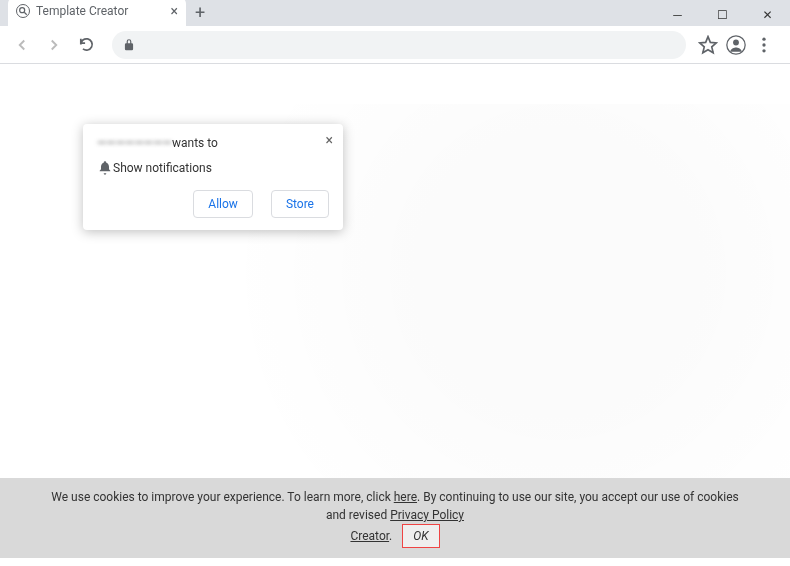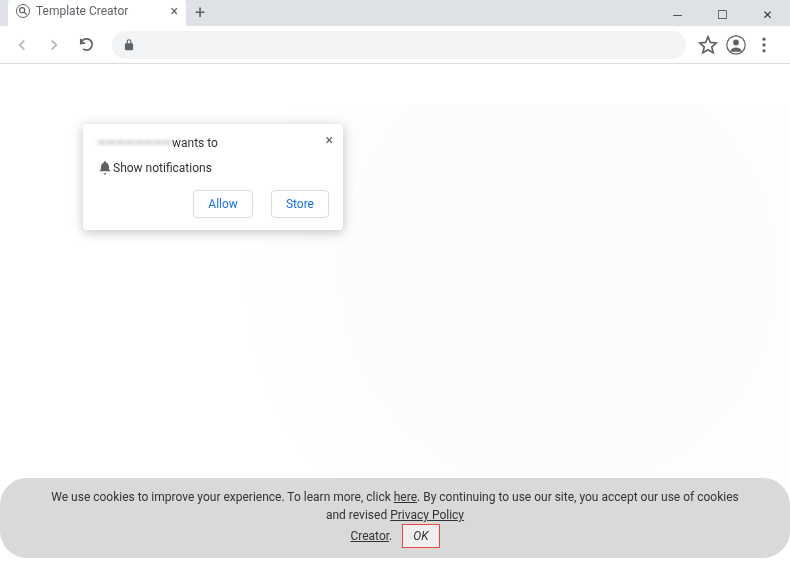--- a/index.html
+++ b/index.html
@@ -46,21 +46,21 @@
     
     .notif-popup { position: absolute; left: 83px; top: 60px; width: 260px; background: #fff; box-shadow: 0 2px 12px rgba(0,0,0,0.25); border-radius: 4px; padding: 12px 14px 12px; z-index: 100; }
     .notif-title { font-size: 12px; color: #333; display: flex; align-items: center; }
     .notif-title .blurred { filter: blur(2px); }
     .notif-close { position: absolute; right: 10px; top: 8px; font-size: 14px; color: #666; cursor: pointer; }
     .notif-row { display: flex; align-items: center; margin: 10px 0 14px; font-size: 12px; color: #333; }
     .notif-bell { width: 16px; height: 16px; }
     .notif-actions { display: flex; justify-content: flex-end; gap: 18px; }
     .notif-btn { padding: 6px 14px; border: 1px solid #dadce0; border-radius: 4px; font-size: 12px; color: #1a73e8; background: #fff; cursor: pointer; }
     
-    .cookie-bar { position: absolute; bottom: 0; left: 0; right: 0; background: #d9d9d9; padding: 10px 40px; font-size: 12px; color: #333; text-align: center; line-height: 1.5; border-radius: 27px; }
+    .cookie-bar { position: absolute; bottom: 0; left: 0; right: 0; background: #d9d9d9; padding: 10px 40px; font-size: 12px; color: #333; text-align: center; line-height: 1.5; }
     .cookie-bar a { color: #333; text-decoration: underline; }
     .ok-btn { display: inline-block; padding: 2px 10px; border: 1px solid #ef4444; background: #efefef; margin-left: 4px; cursor: pointer; font-size: 12px; font-style: italic; }
     
     svg { display: block; }
   </style>
 </head>
 <body>
 
 <div class="titlebar">
   <div class="tab">

